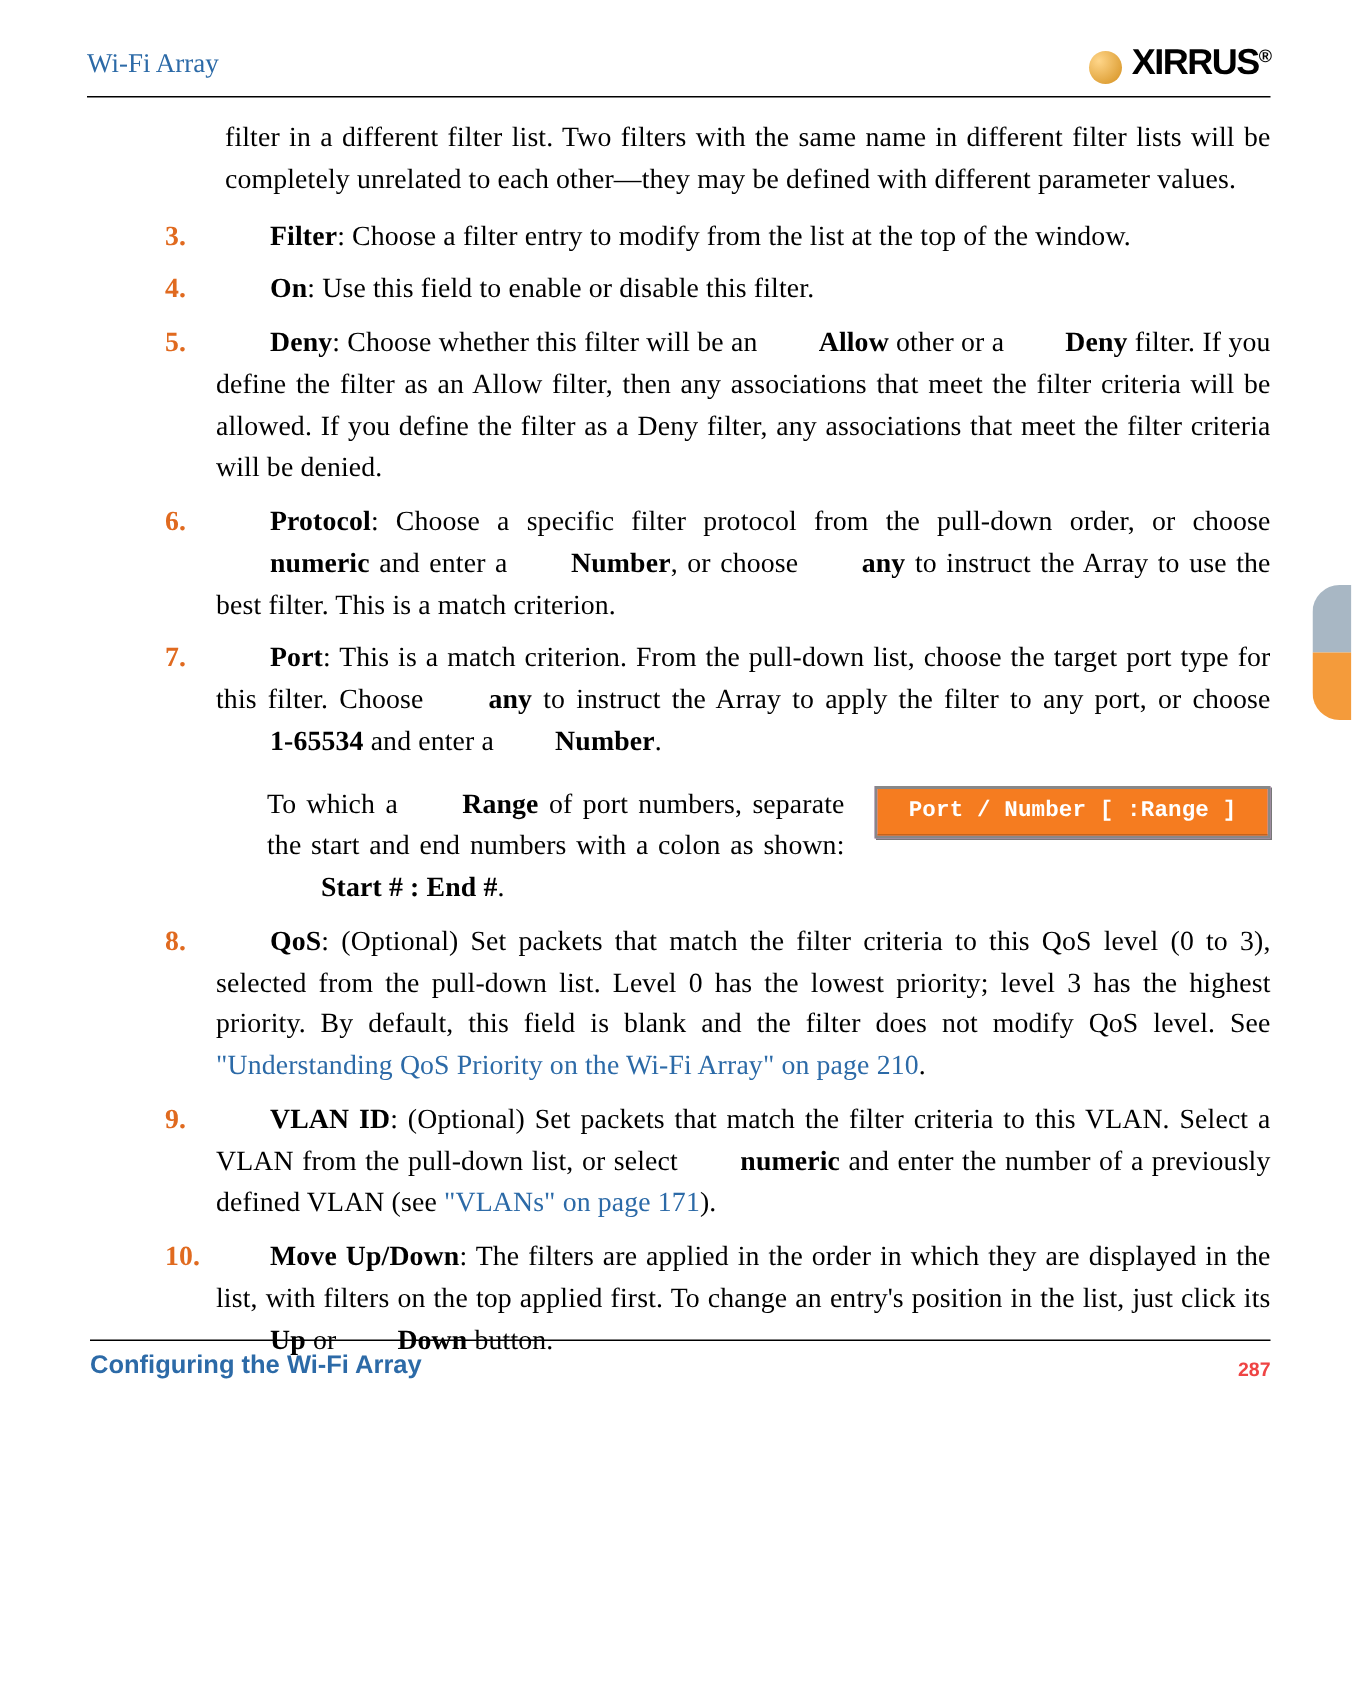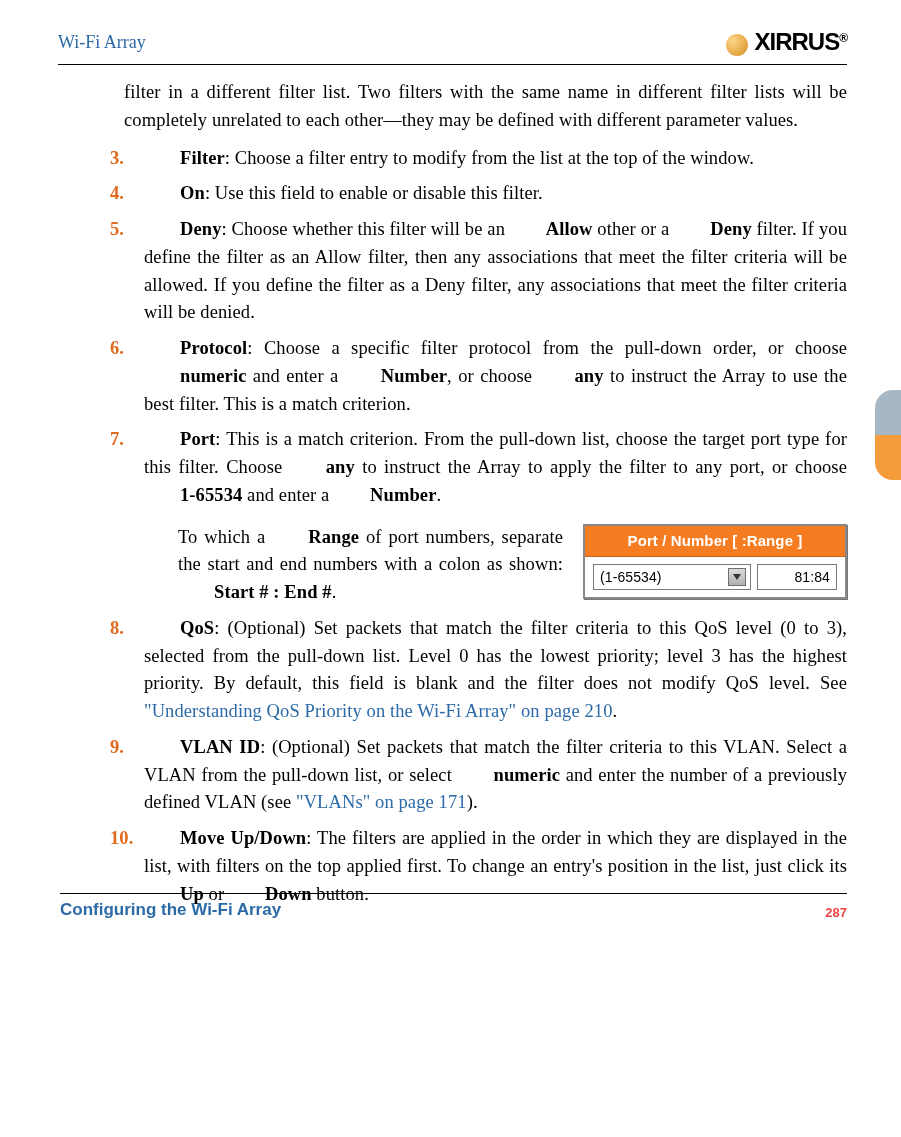--- a/index.html
+++ b/index.html
@@ -54,21 +54,21 @@
     border-top: 1px solid #000;
     margin: 4px 0 14px 0;
   }
   .content {
     padding-left: 52px;
     font-size: 18.5px;
     line-height: 1.50;
     letter-spacing: 0.1px;
   }
   .continuation {
-    margin: 0 0 10px 14px;
+    margin: 0 0 10px 40px;
     text-align: justify;
   }
   .list-item {
     display: flex;
     margin: 6px 0 8px 0;
   }
   .num {
     width: 34px;
     flex-shrink: 0;
     color: #e06a1f;
@@ -130,21 +130,21 @@
     height: 45px;
     background: #f49b3b;
   }
 
   
   .port-widget {
     width: 260px;
     border: 2px solid #888;
     background: #f0abfc;
     flex-shrink: 0;
-    font-family: Liberation Sans, sans-serif;
+    font-family: Liberation Mono, monospace;
     font-size: 15px;
     box-shadow: 1px 1px 0 #777;
   }
   .port-widget .pw-head {
     background: #f57c20;
     color: #fff;
     font-weight: 700;
     padding: 4px 10px;
     text-align: center;
     font-size: 15px;
@@ -247,33 +247,20 @@
       <div class="num">7.</div>
       <div class="body">
         <b>Port</b><span>: This is a match criterion. From the pull-down list, choose the target port type for this filter. Choose </span><b>any</b><span> to instruct the Array to apply the filter to any port, or choose </span><b>1-65534</b><span> and enter a </span><b>Number</b><span>.</span>
 
         <div class="sub">
           <div class="txt">
             <span>To which a </span><b>Range</b><span> of port numbers, separate the start and end numbers with a colon as shown: </span><b>Start # : End #</b><span>.</span>
           </div>
           <div class="port-widget">
             <div class="pw-head">Port / Number [ :Range ]</div>
-            <div class="pw-body">
-              <div class="pw-select">
-                <span>(1-65534)</span>
-                <span class="arrow">
-                  <svg width="8" height="6" viewBox="0 0 8 6">
-                      <path d="M0 0 L8 0 L4 6 Z" fill="#333"></path>
-                    </svg>
-                </span>
-              </div>
-              <div class="pw-input">
-                <span>81:84</span>
-              </div>
-            </div>
           </div>
         </div>
       </div>
     </div>
 
     <div class="list-item">
       <div class="num">8.</div>
       <div class="body">
         <b>QoS</b><span>: (Optional) Set packets that match the filter criteria to this QoS level (0 to 3), selected from the pull-down list. Level 0 has the lowest priority; level 3 has the highest priority. By default, this field is blank and the filter does not modify QoS level. See </span><span class="link">"Understanding QoS Priority on the Wi-Fi Array" on page 210</span><span>.</span>
       </div>

